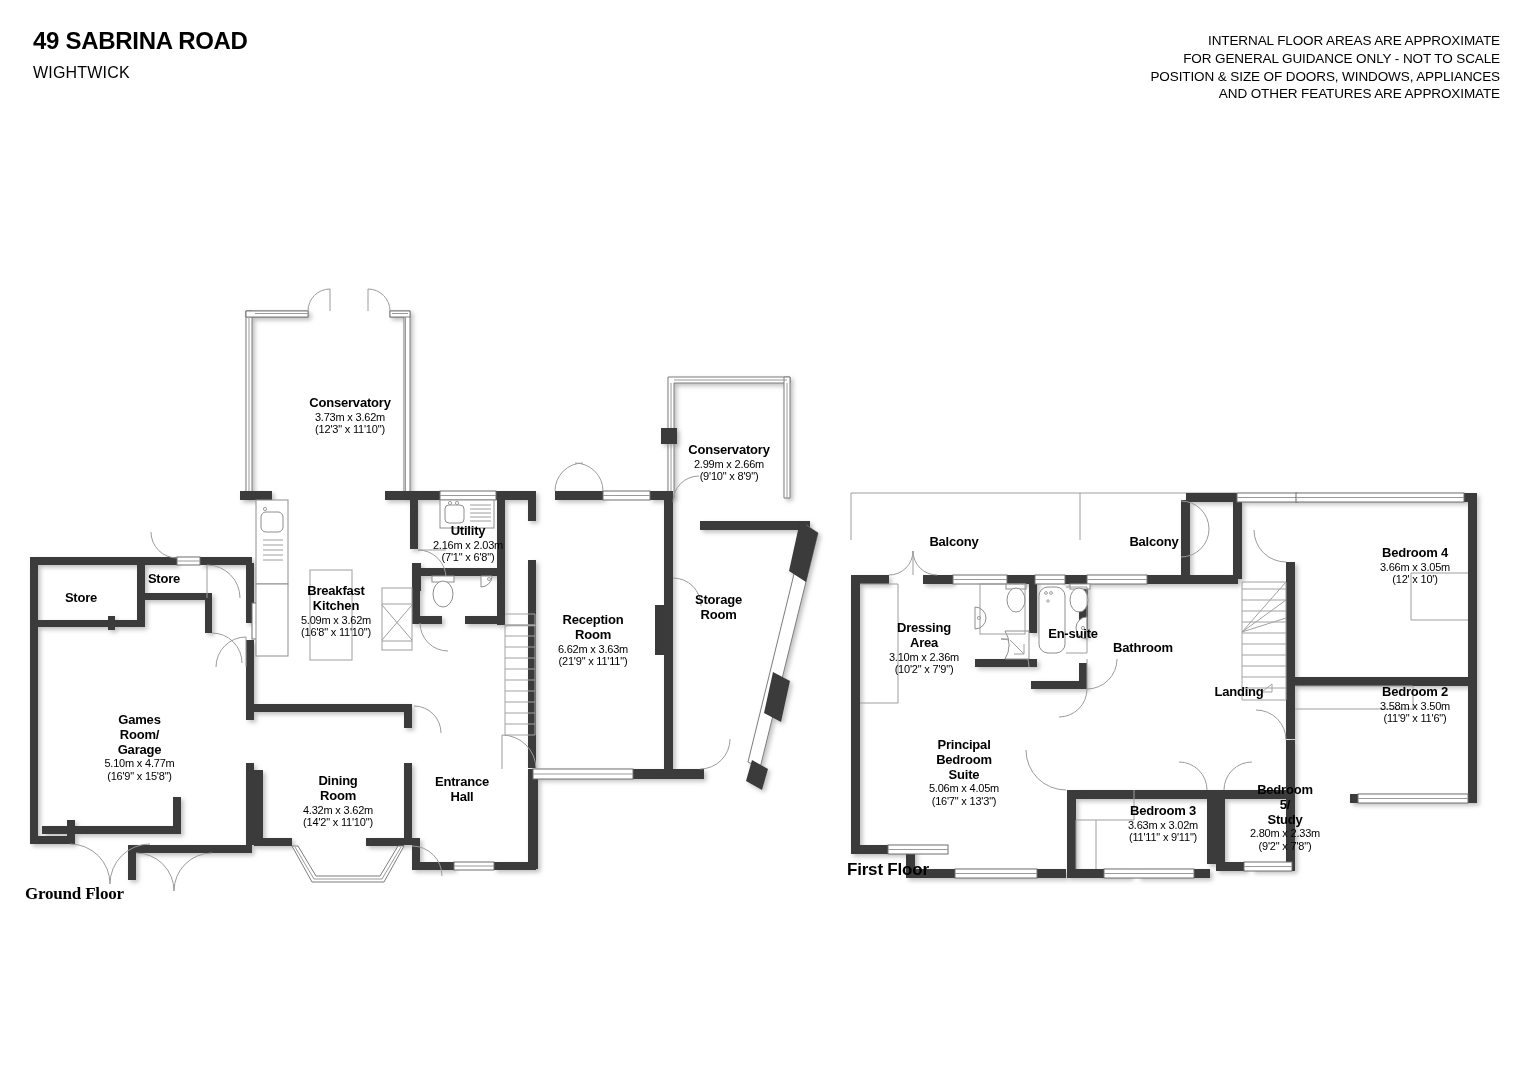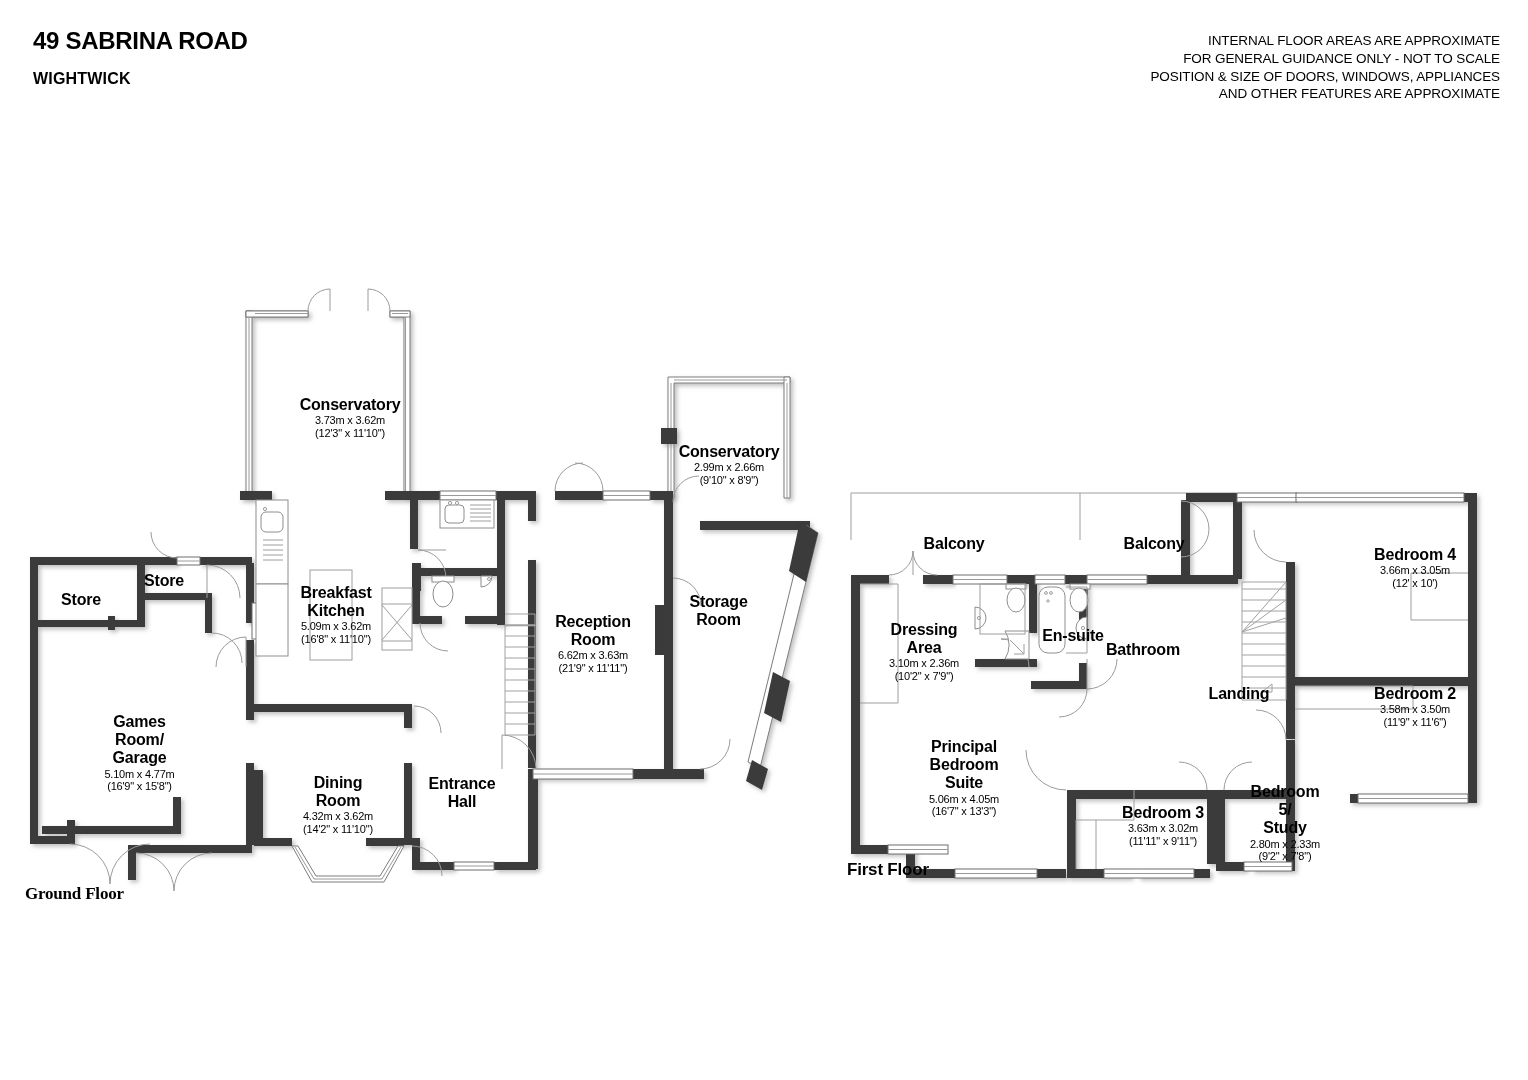--- a/index.html
+++ b/index.html
@@ -3,21 +3,21 @@
 <meta charset="utf-8">
 <style>
   html,body{margin:0;padding:0;background:#ffffff;}
   body{width:1528px;height:1080px;position:relative;overflow:hidden;
        font-family:"Liberation Sans", sans-serif;color:#000;}
   #plan-root{position:absolute;inset:0;}
 
   
   .hdr-left{position:absolute;left:33px;top:28px;}
   .hdr-title{font-size:24px;font-weight:bold;letter-spacing:-0.3px;line-height:1.05;}
-  .hdr-sub{font-size:16px;font-weight:bold;letter-spacing:0.2px;margin-top:17px;}
+  .hdr-sub{font-size:16px;font-weight:normal;letter-spacing:0.2px;margin-top:11px;}
 
   .hdr-right{position:absolute;right:28px;top:30px;text-align:right;}
   .hdr-total{font-size:21px;font-weight:bold;letter-spacing:-0.2px;line-height:1.15;}
   .hdr-disc{font-size:13.5px;line-height:1.32;margin-top:2px;letter-spacing:-0.1px;}
 
   
   .floor-caption{position:absolute;font-size:17px;font-weight:bold;letter-spacing:-0.2px;}
   #cap-ground{left:25px;top:884px;font-family:Liberation Serif, serif;}
   #cap-first{left:847px;top:860px;}
 
@@ -31,21 +31,21 @@
   .door-arc{fill:none;stroke:#9b9b9b;stroke-width:1;}
   .door-leaf{fill:none;stroke:#9b9b9b;stroke-width:1;}
   .fix{fill:#ffffff;stroke:#8e8e8e;stroke-width:1;}
   .fix-l{fill:none;stroke:#9e9e9e;stroke-width:1;}
   .stair{fill:none;stroke:#a2a2a2;stroke-width:1;}
   .cab{fill:#ffffff;stroke:#9e9e9e;stroke-width:1;}
   .consv{fill:#ffffff;stroke:#7d7d7d;stroke-width:1;}
 
   
   .rl{position:absolute;text-align:center;line-height:1.14;}
-  .rl .n{font-size:16px;font-weight:bold;letter-spacing:-0.2px;display:block;}
+  .rl .n{font-size:13px;font-weight:bold;letter-spacing:-0.2px;display:block;}
   .rl .d{font-size:11px;letter-spacing:-0.2px;display:block;}
 </style>
 </head>
 <body>
 
 <div id="plan-root">
 
   <div class="hdr-left">
     <div class="hdr-title">49 SABRINA ROAD</div>
     <div class="hdr-sub">WIGHTWICK</div>
@@ -396,20 +396,25 @@
     <span class="d">3.73m x 3.62m</span>
     <span class="d">(12'3" x 11'10")</span>
   </div>
 
   <div class="rl" style="left:638px;top:443px;width:182px;">
     <span class="n">Conservatory</span>
     <span class="d">2.99m x 2.66m</span>
     <span class="d">(9'10" x 8'9")</span>
   </div>
 
+  <div class="rl" style="left:378px;top:524px;width:180px;">
+    <span class="n">Utility</span>
+    <span class="d">2.16m x 2.03m</span>
+    <span class="d">(7'1" x 6'8")</span>
+  </div>
 
   <div class="rl" style="left:246px;top:584px;width:180px;">
     <span class="n">Breakfast</span>
     <span class="n">Kitchen</span>
     <span class="d">5.09m x 3.62m</span>
     <span class="d">(16'8" x 11'10")</span>
   </div>
 
   <div class="rl" style="left:503px;top:613px;width:180px;">
     <span class="n">Reception</span>

